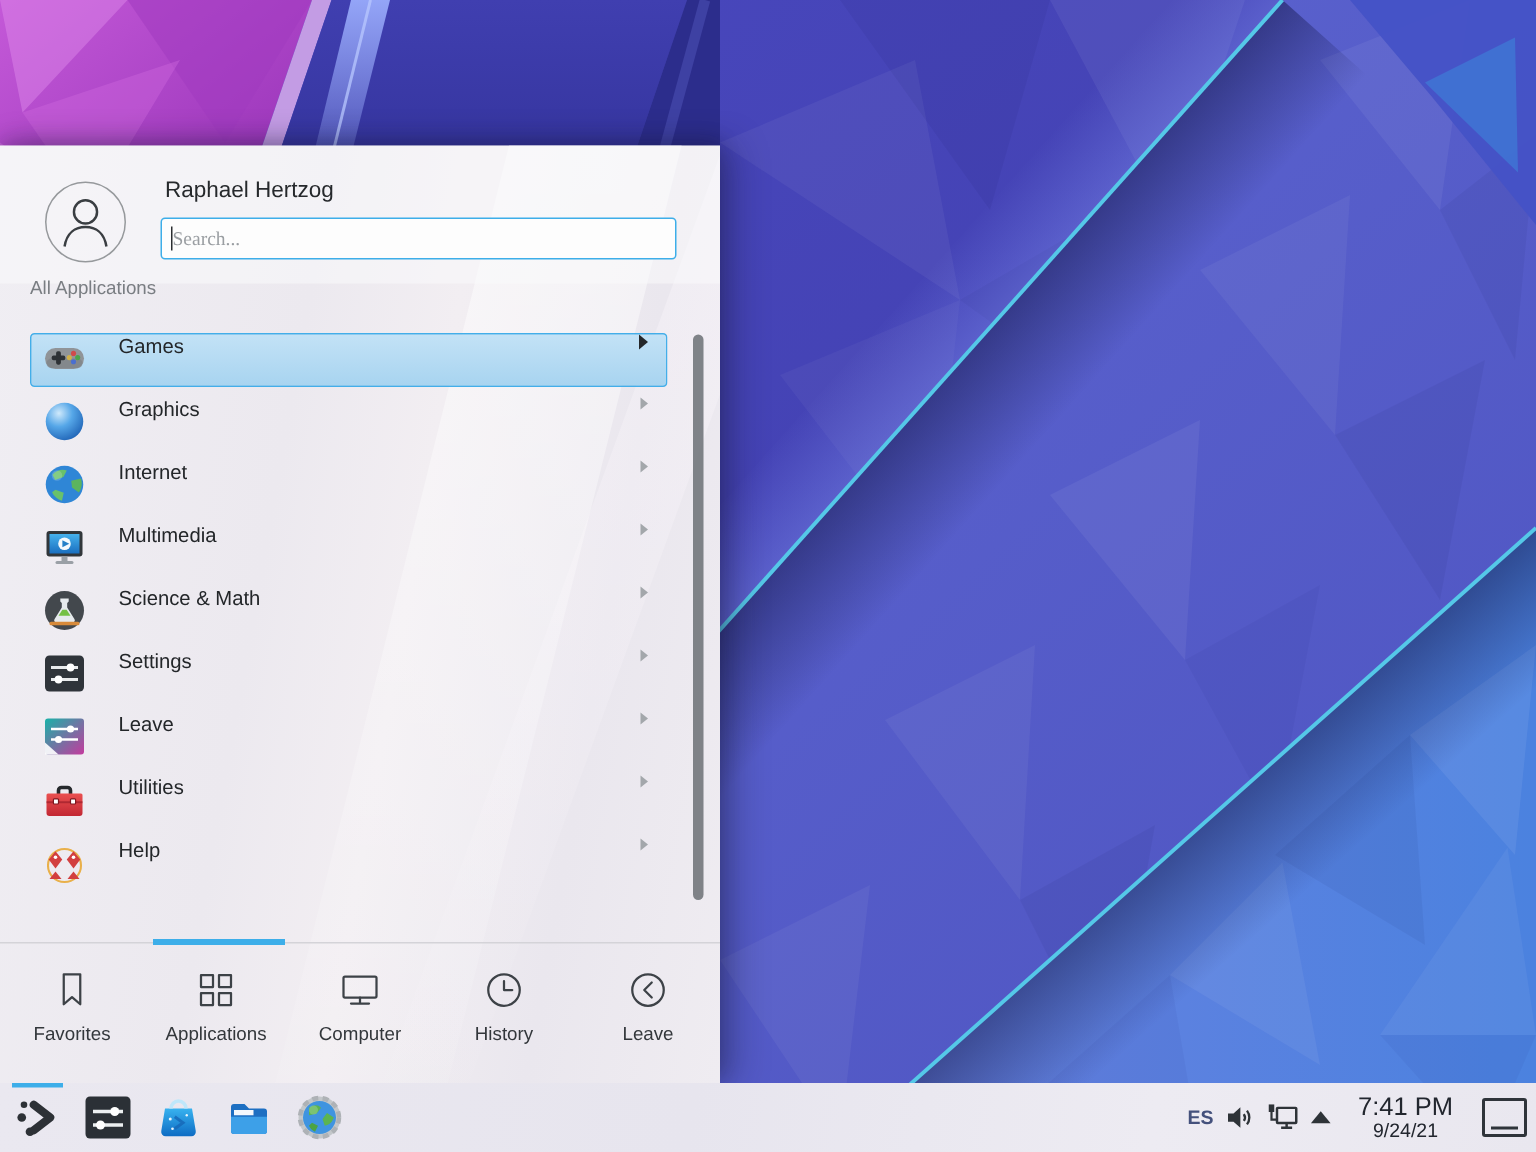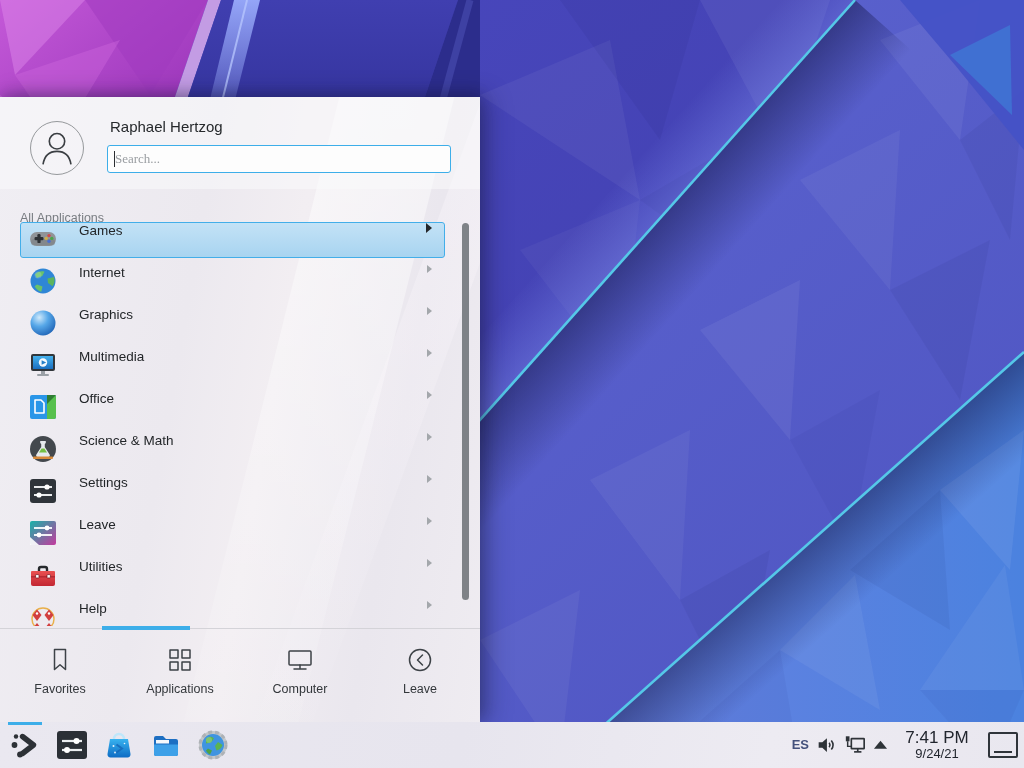--- a/index.html
+++ b/index.html
@@ -29,21 +29,21 @@
   .avatar { position:absolute; left:30px; top:24px; width:54px; height:54px;
     border:1px solid #96999c; border-radius:50%; }
   .user-name { position:absolute; left:110px; top:21px; font-size:15px; color:#26292c; }
   .search-wrap { position:absolute; left:107px; top:48px; width:344px; height:28px; }
   .search-wrap input { width:100%; height:100%; border:1px solid #3daee9; border-radius:3px;
     background:#fdfdfd; font-family:Liberation Serif, serif; font-size:13px; color:#0f766e;
     padding:0 7px; outline:none; }
   .search-wrap input::placeholder { color:#9a9ea2; }
   .fake-caret { position:absolute; left:7px; top:6px; width:1px; height:16px; background:#2b2e31; }
 
-  .section-label { position:absolute; left:20px; top:114px; font-size:12.5px; color:#797d82; z-index:2; }
+  .section-label { position:absolute; left:20px; top:88px; font-size:12.5px; color:#797d82; z-index:2; }
 
   .cat-list { position:absolute; left:20px; top:125px; width:425px; height:404px; overflow:hidden; z-index:2; }
   .cat-row { position:relative; height:36px; margin-bottom:6px; display:flex; align-items:flex-start;
     padding-left:6px; border:1px solid transparent; border-radius:3px; }
   .cat-row.selected { background:linear-gradient(#c3e2f6,#a8d4f0); border-color:#43aee9; }
   .cat-icon { width:32px; height:32px; flex:0 0 32px; }
   .cat-icon svg { width:32px; height:32px; display:block; }
   .cat-label { margin-left:20px; font-size:13.5px; color:#232629; flex:1; }
   .arrow { width:0; height:0; border-left:5px solid #a3a7ab; border-top:4.5px solid transparent;
     border-bottom:4.5px solid transparent; margin-right:12px; }
@@ -210,45 +210,45 @@
             <circle cx="19.2" cy="15.4" r="1.7" fill="#d0b04a"></circle>
           </svg>
           </span>
         <span class="cat-label">Games</span>
         <span class="arrow"></span>
       </div>
 
       <div class="cat-row">
         <span class="cat-icon">
           <svg viewBox="0 0 32 32">
-            <circle cx="16" cy="16" r="12.5" fill="#2f86d6"></circle>
-            <path d="M8 9.5c2.5-3 6.5-4 9.5-2.8l-2.2 4.3-5.5 2z" fill="#69c16b"></path>
-            <path d="M20.5 13.5l6.5-1.5c1 3 .6 6.5-1.4 9.3l-4.6-3.3z" fill="#5cb45e"></path>
-            <path d="M10 19.5l5.5 2-1.2 5.3c-3-.8-5.3-2.8-6.6-5.6z" fill="#69c16b"></path>
-            <circle cx="11" cy="10" r="3.5" fill="#ffffff" opacity="0.18"></circle>
-          </svg>
-          </span>
-        <span class="cat-label">Internet</span>
-        <span class="arrow"></span>
-      </div>
-
-      <div class="cat-row">
-        <span class="cat-icon">
-          <svg viewBox="0 0 32 32">
             <defs>
                 <radialGradient id="icBall" cx="35%" cy="28%" r="80%">
               <stop offset="0" stop-color="#cfe9fb"></stop>
                   <stop offset="0.45" stop-color="#56a7e8"></stop>
                   <stop offset="1" stop-color="#1d61b4"></stop>
             </radialGradient>
               </defs>
             <circle cx="16" cy="16" r="12.5" fill="url(#icBall)"></circle>
           </svg>
           </span>
         <span class="cat-label">Graphics</span>
+        <span class="arrow"></span>
+      </div>
+
+      <div class="cat-row">
+        <span class="cat-icon">
+          <svg viewBox="0 0 32 32">
+            <circle cx="16" cy="16" r="12.5" fill="#2f86d6"></circle>
+            <path d="M8 9.5c2.5-3 6.5-4 9.5-2.8l-2.2 4.3-5.5 2z" fill="#69c16b"></path>
+            <path d="M20.5 13.5l6.5-1.5c1 3 .6 6.5-1.4 9.3l-4.6-3.3z" fill="#5cb45e"></path>
+            <path d="M10 19.5l5.5 2-1.2 5.3c-3-.8-5.3-2.8-6.6-5.6z" fill="#69c16b"></path>
+            <circle cx="11" cy="10" r="3.5" fill="#ffffff" opacity="0.18"></circle>
+          </svg>
+          </span>
+        <span class="cat-label">Internet</span>
         <span class="arrow"></span>
       </div>
 
       <div class="cat-row">
         <span class="cat-icon">
           <svg viewBox="0 0 32 32">
             <defs>
                 <linearGradient id="icScr" x1="0" y1="0" x2="0" y2="1">
               <stop offset="0" stop-color="#45b1ec"></stop>
                   <stop offset="1" stop-color="#1a6fc0"></stop>
@@ -259,32 +259,20 @@
             <circle cx="16" cy="13.5" r="4.2" fill="#ffffff" opacity="0.95"></circle>
             <path d="M14.6 11.2l4.6 2.3-4.6 2.3z" fill="#2580c8"></path>
             <rect x="14" y="22" width="4" height="3" fill="#9aa0a6"></rect>
             <rect x="10" y="25" width="12" height="2" rx="1" fill="#9aa0a6"></rect>
           </svg>
           </span>
         <span class="cat-label">Multimedia</span>
         <span class="arrow"></span>
       </div>
 
-      <div class="cat-row">
-        <span class="cat-icon">
-          <svg viewBox="0 0 32 32">
-            <rect x="3" y="4" width="26" height="24" rx="2" fill="#2a96e8"></rect>
-            <path d="M20 4h7a2 2 0 012 2v20a2 2 0 01-2 2h-7z" fill="#57c04d"></path>
-            <path d="M20 4h9l-9 9z" fill="#2f7d33"></path>
-            <path d="M8 9h6l3 3v10H8z" fill="none" stroke="#ffffff" stroke-width="1.6" stroke-linejoin="round"></path>
-          </svg>
-          </span>
-        <span class="cat-label">Office</span>
-        <span class="arrow"></span>
-      </div>
 
       <div class="cat-row">
         <span class="cat-icon">
           <svg viewBox="0 0 32 32">
             <circle cx="16" cy="16" r="13" fill="#43484d"></circle>
             <path d="M13.2 8h5.6v2l-1 1v3l4.8 7.6a1.5 1.5 0 01-1.3 2.4H10.7a1.5 1.5 0 01-1.3-2.4l4.8-7.6v-3l-1-1z" fill="#e6eaed"></path>
             <path d="M12 19.5l2.6-4h2.8l2.6 4z" fill="#74c044"></path>
             <rect x="6" y="23.5" width="20" height="2.4" rx="1" fill="#d78a3a"></rect>
           </svg>
           </span>
@@ -388,20 +376,27 @@
 
       <div class="tab">
         <svg viewBox="0 0 30 30">
           <rect class="tabicon" x="4" y="6" width="22" height="14" rx="1"></rect>
           <line class="tabicon" x1="15" y1="20" x2="15" y2="23.5"></line>
           <line class="tabicon" x1="9" y1="24" x2="21" y2="24"></line>
         </svg>
         <span class="tab-label">Computer</span>
       </div>
 
+      <div class="tab">
+        <svg viewBox="0 0 30 30">
+          <circle class="tabicon" cx="15" cy="15" r="10.5"></circle>
+          <path class="tabicon" d="M15 9v6h5.5"></path>
+        </svg>
+        <span class="tab-label">History</span>
+      </div>
 
       <div class="tab">
         <svg viewBox="0 0 30 30">
           <circle class="tabicon" cx="15" cy="15" r="10.5"></circle>
           <path class="tabicon" d="M17.5 10l-5 5 5 5"></path>
         </svg>
         <span class="tab-label">Leave</span>
       </div>
     </div>
   </div>

